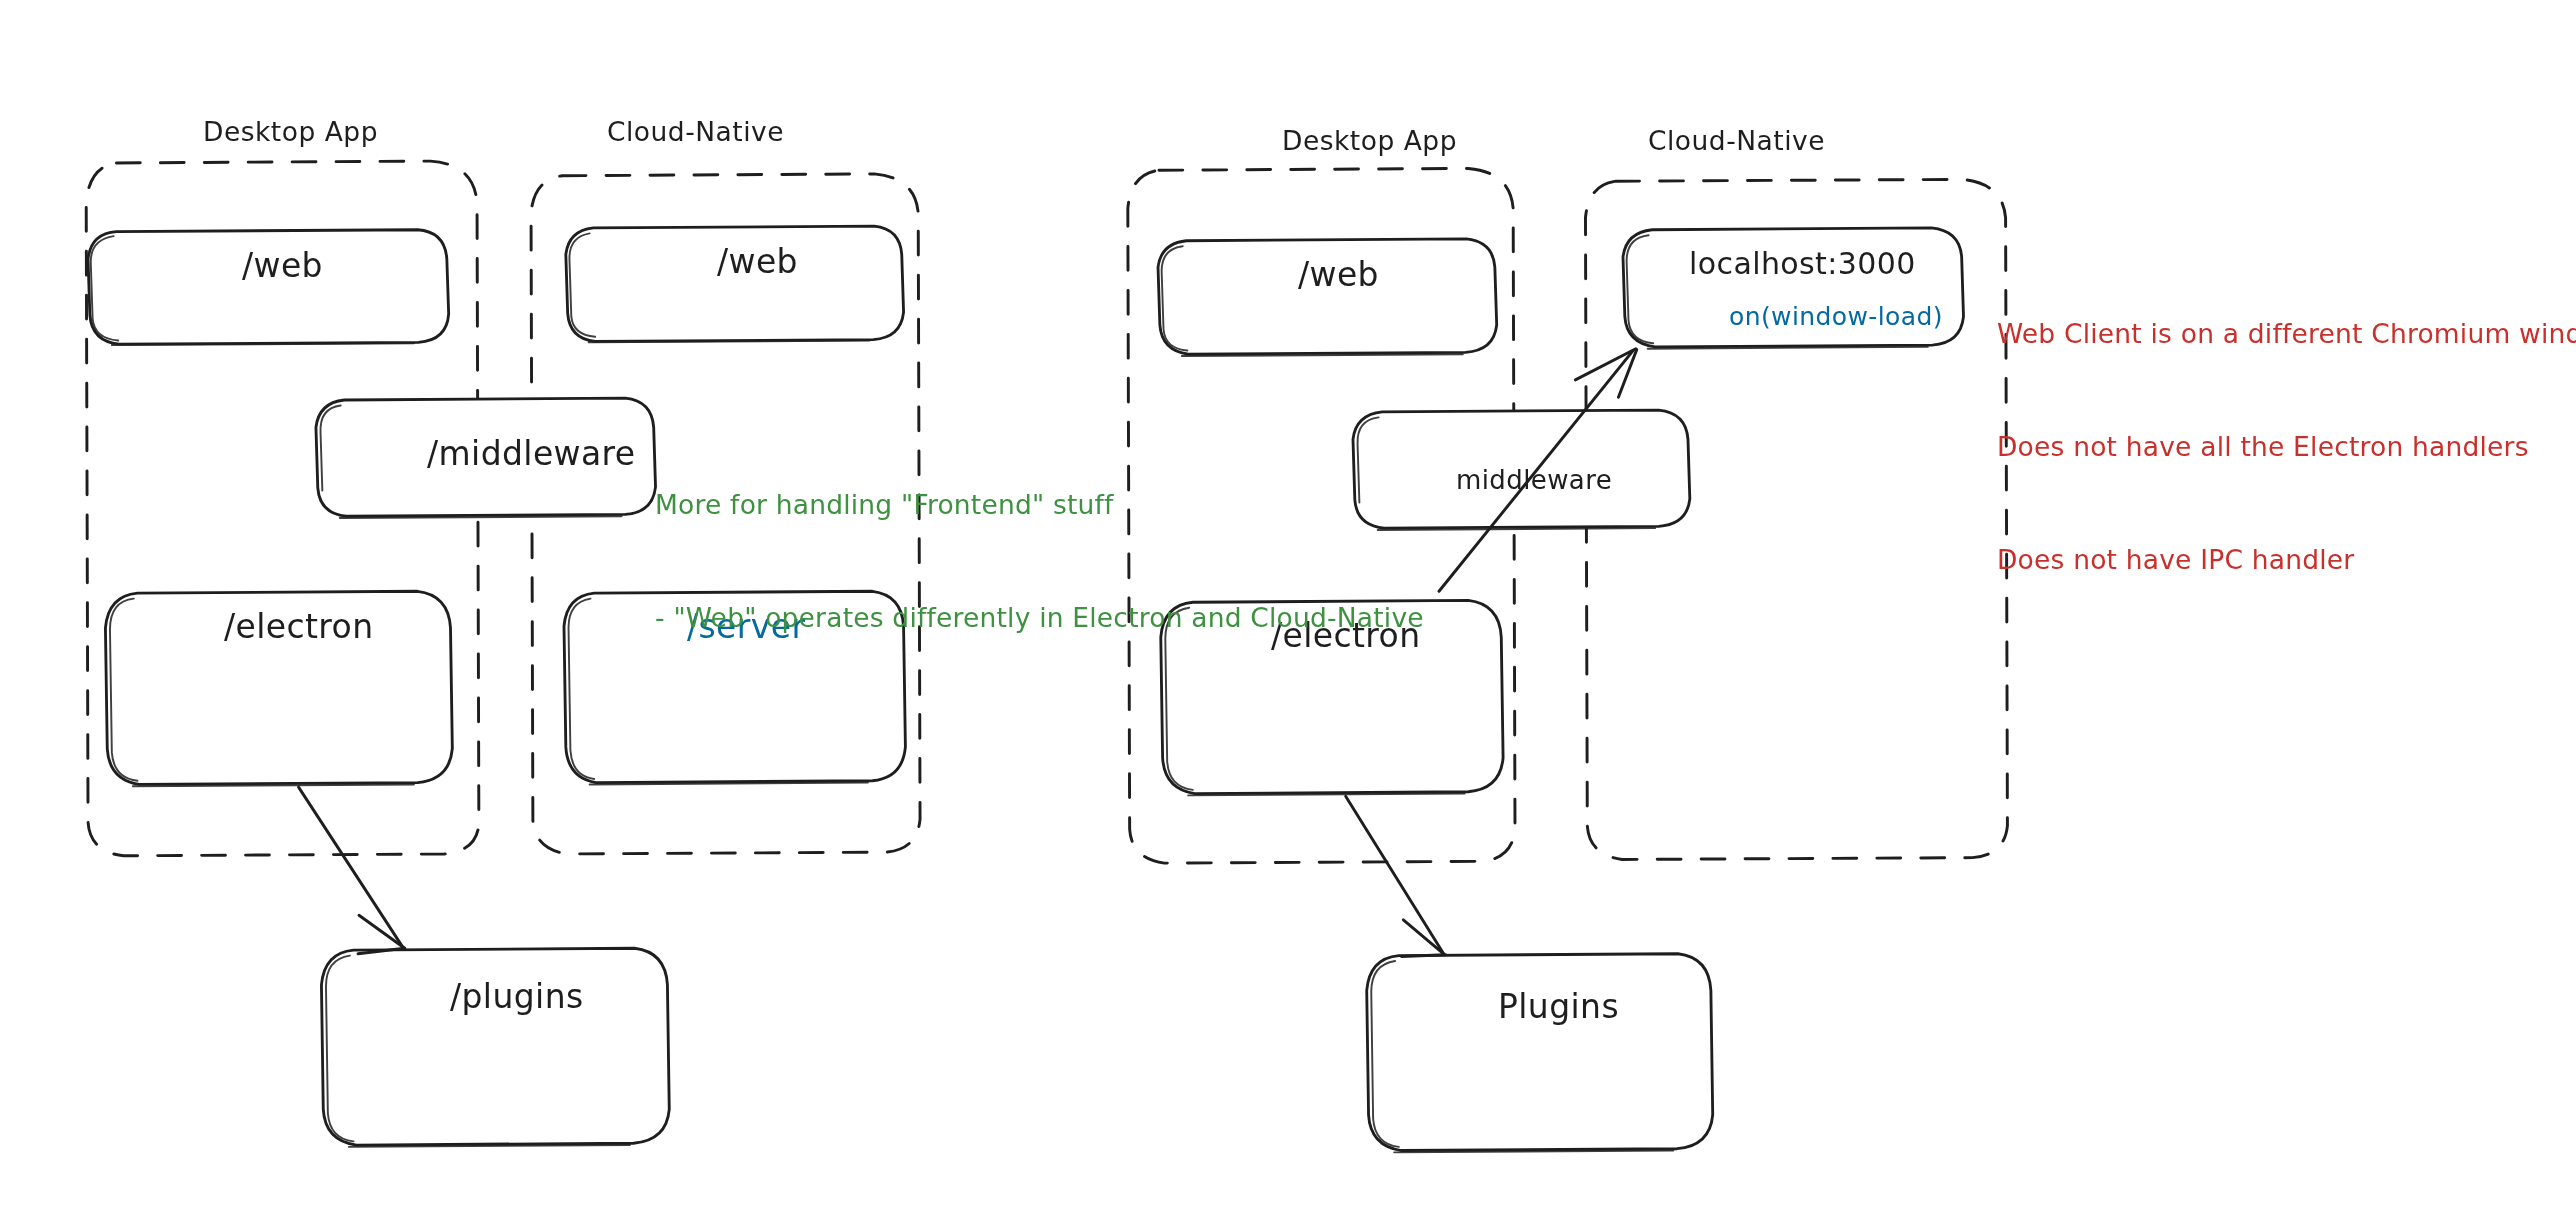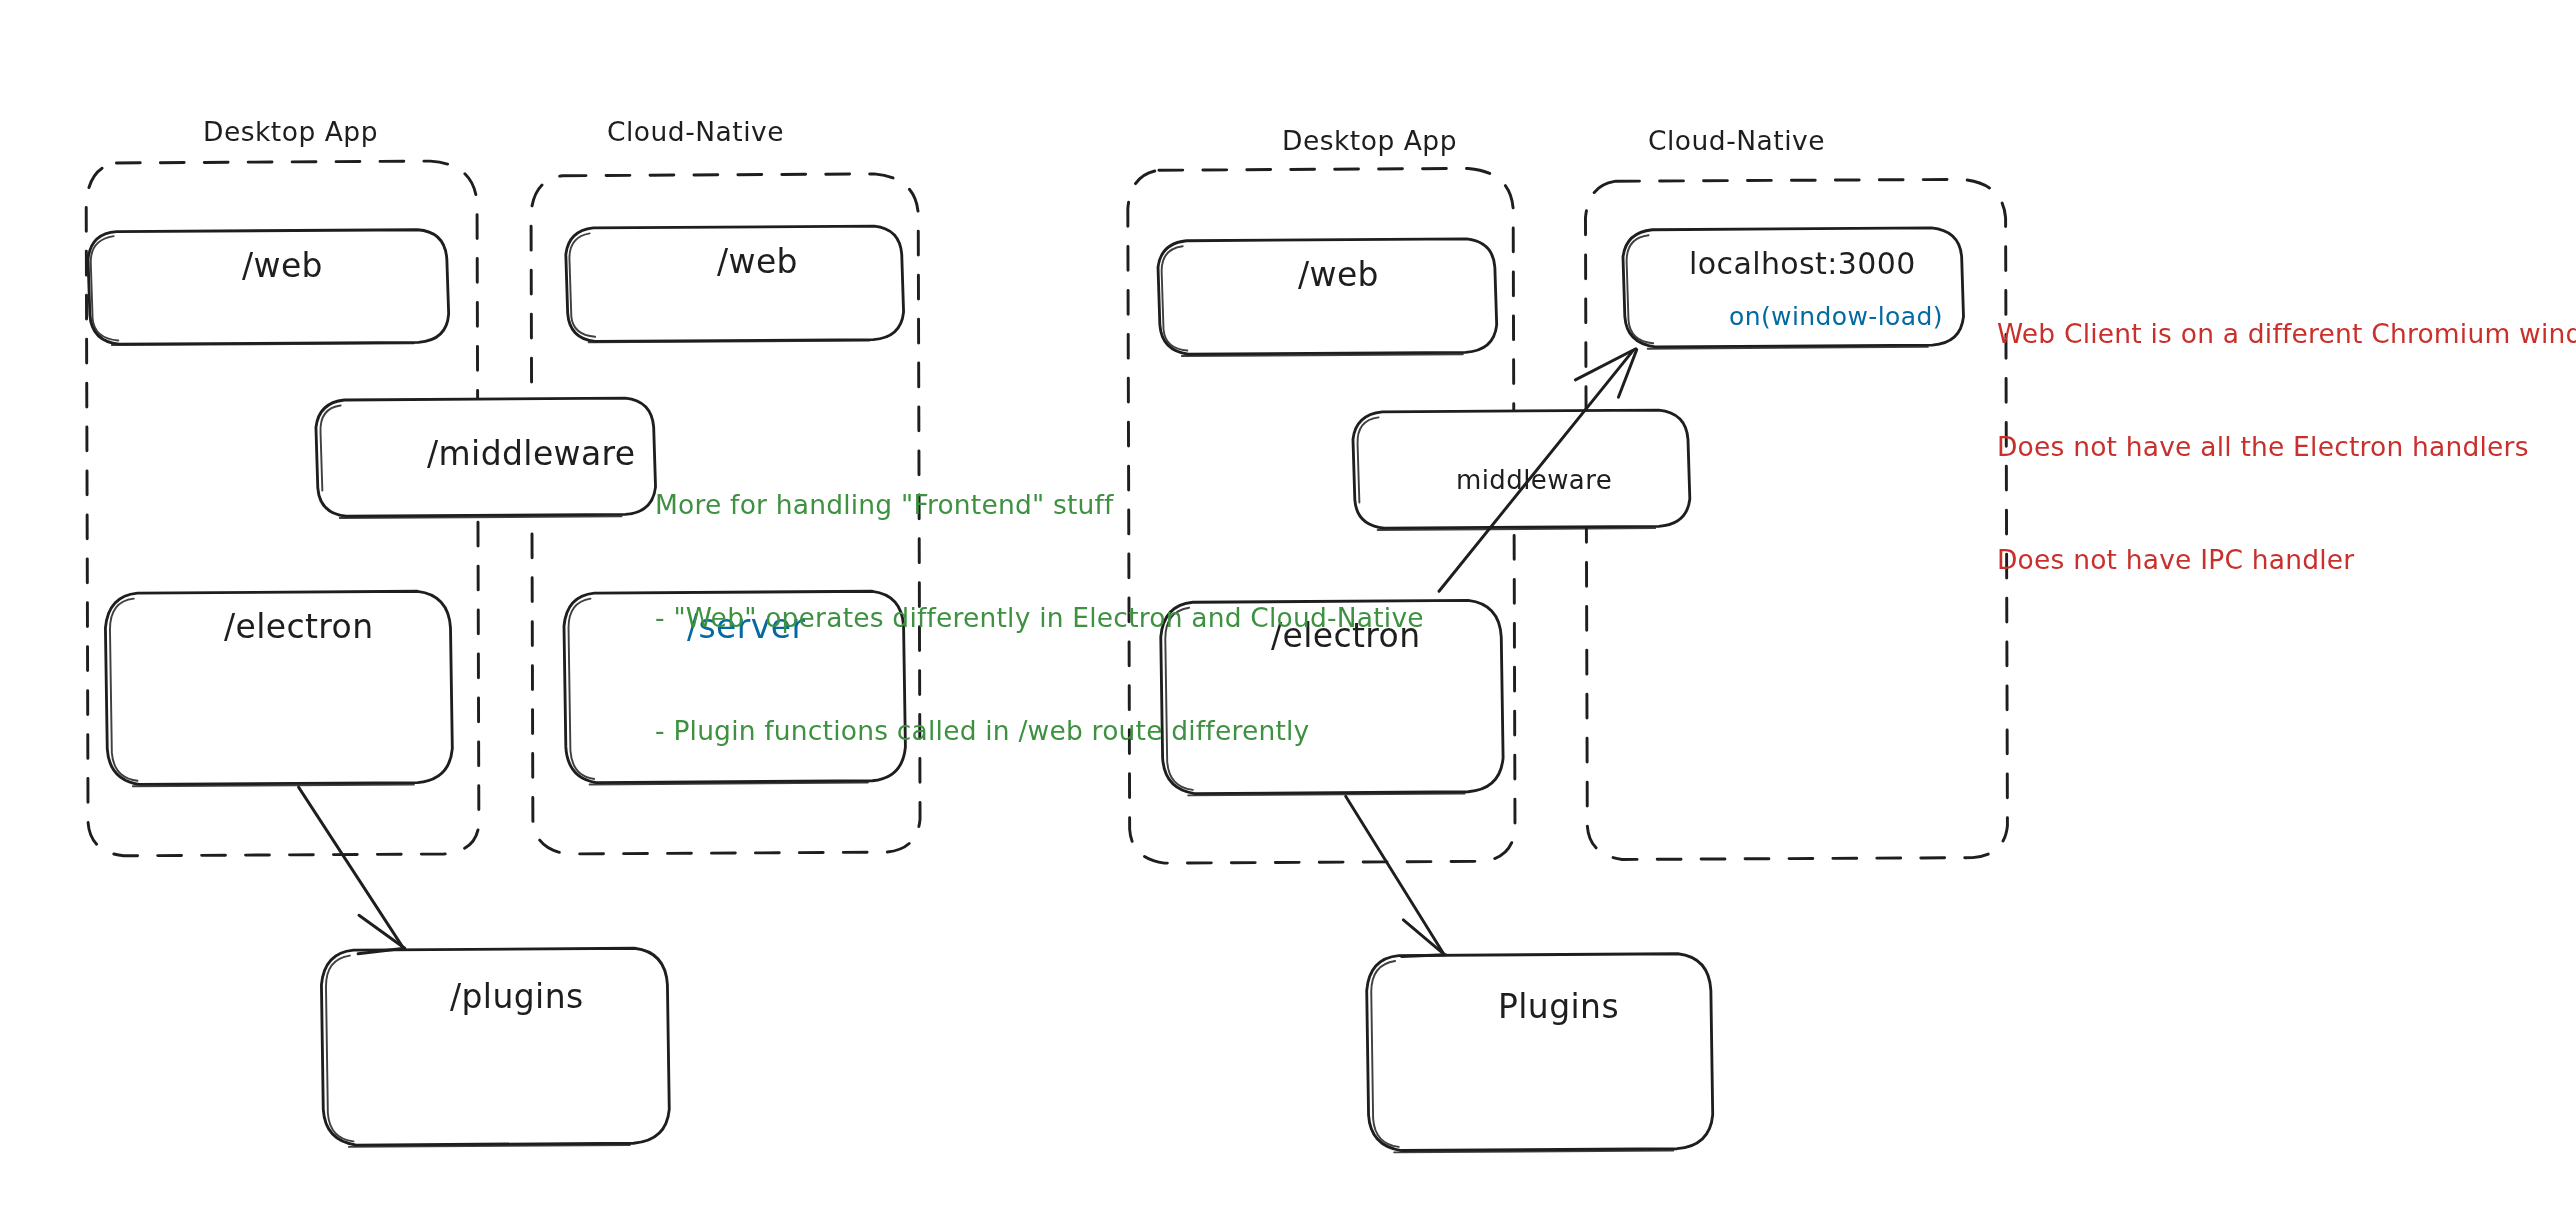--- a/index.html
+++ b/index.html
@@ -154,21 +154,20 @@
   <div class="tx node-label" style="left:1298px;top:258px;">/web</div>
   <div class="tx node-label big" style="left:1689px;top:249px;text-align:center;">localhost:3000</div>
   <div class="tx node-label red" style="left:1729px;top:304px;font-size:25px;">on(window-load)</div>
   <div class="tx node-label" style="left:1456px;top:467px;font-size:26px;">middleware</div>
   <div class="tx node-label" style="left:1271px;top:619px;">/electron</div>
   <div class="tx node-label" style="left:1498px;top:990px;">Plugins</div>
 
   <div class="ann green" style="left:655px;top:411px;">
     <div>More for handling "Frontend" stuff</div>
     <div>- "Web" operates differently in Electron and Cloud-Native</div>
-    <div>- Plugin functions called in /web route differently</div>
   </div>
 
   <div class="ann red" style="left:1997px;top:240px;">
     <div>Web Client is on a different Chromium window</div>
     <div>Does not have all the Electron handlers</div>
     <div>Does not have IPC handler</div>
   </div>
 
 </div>
 

